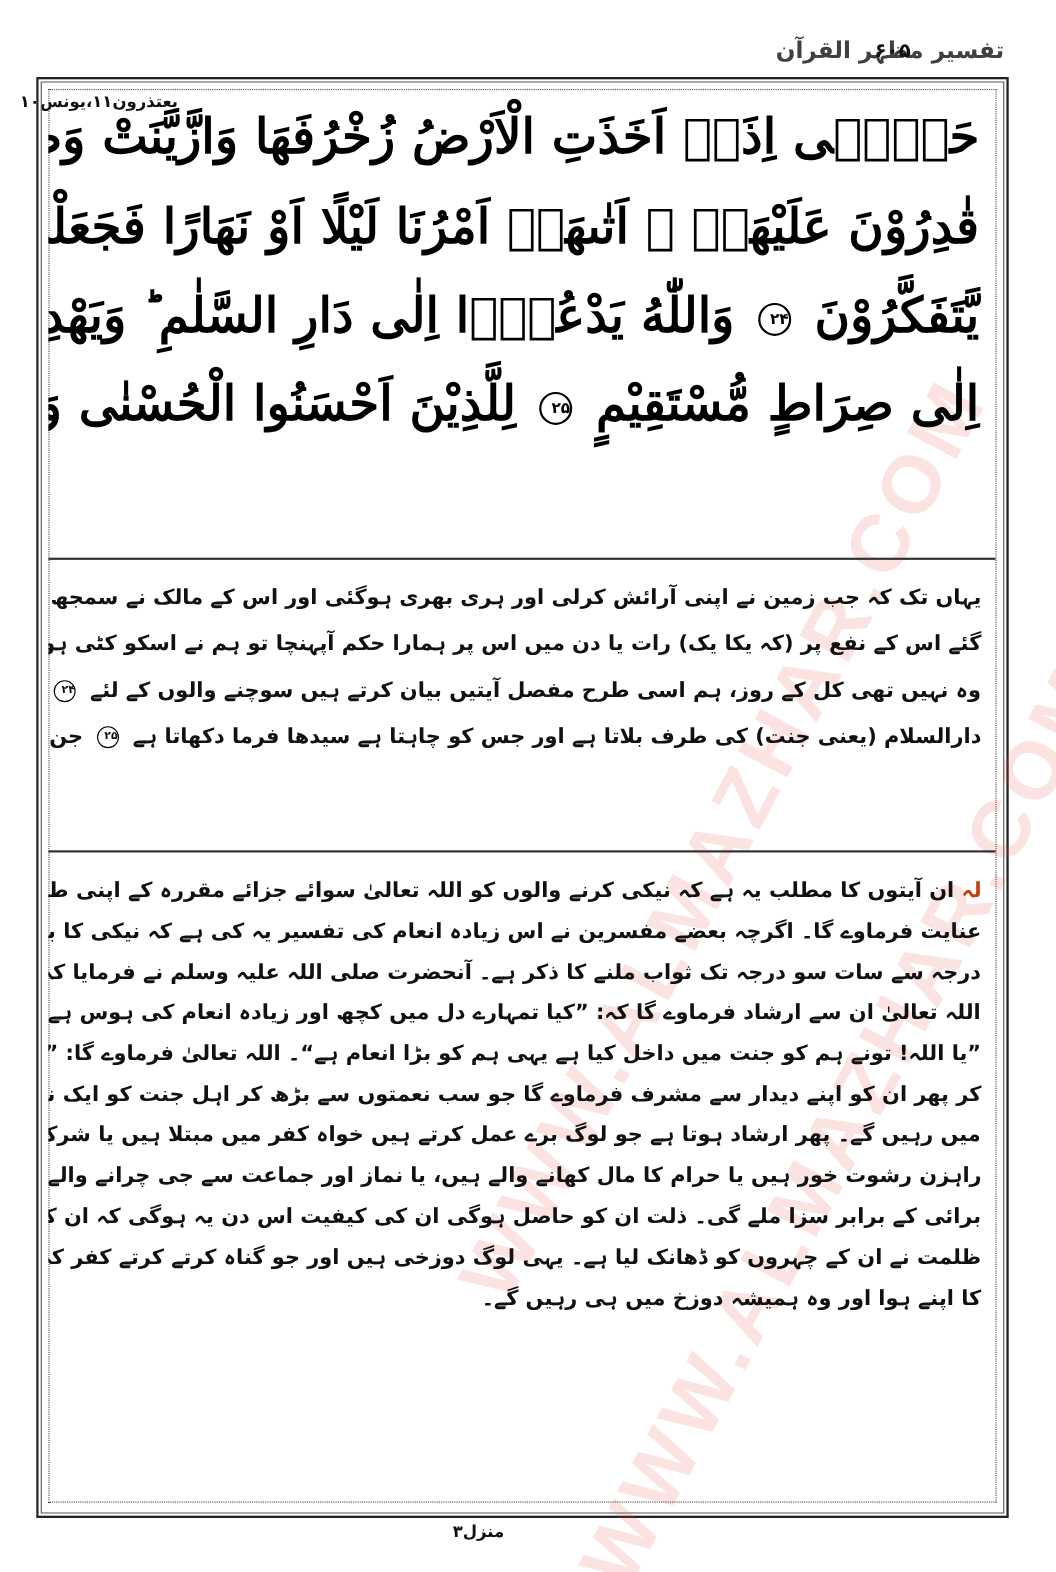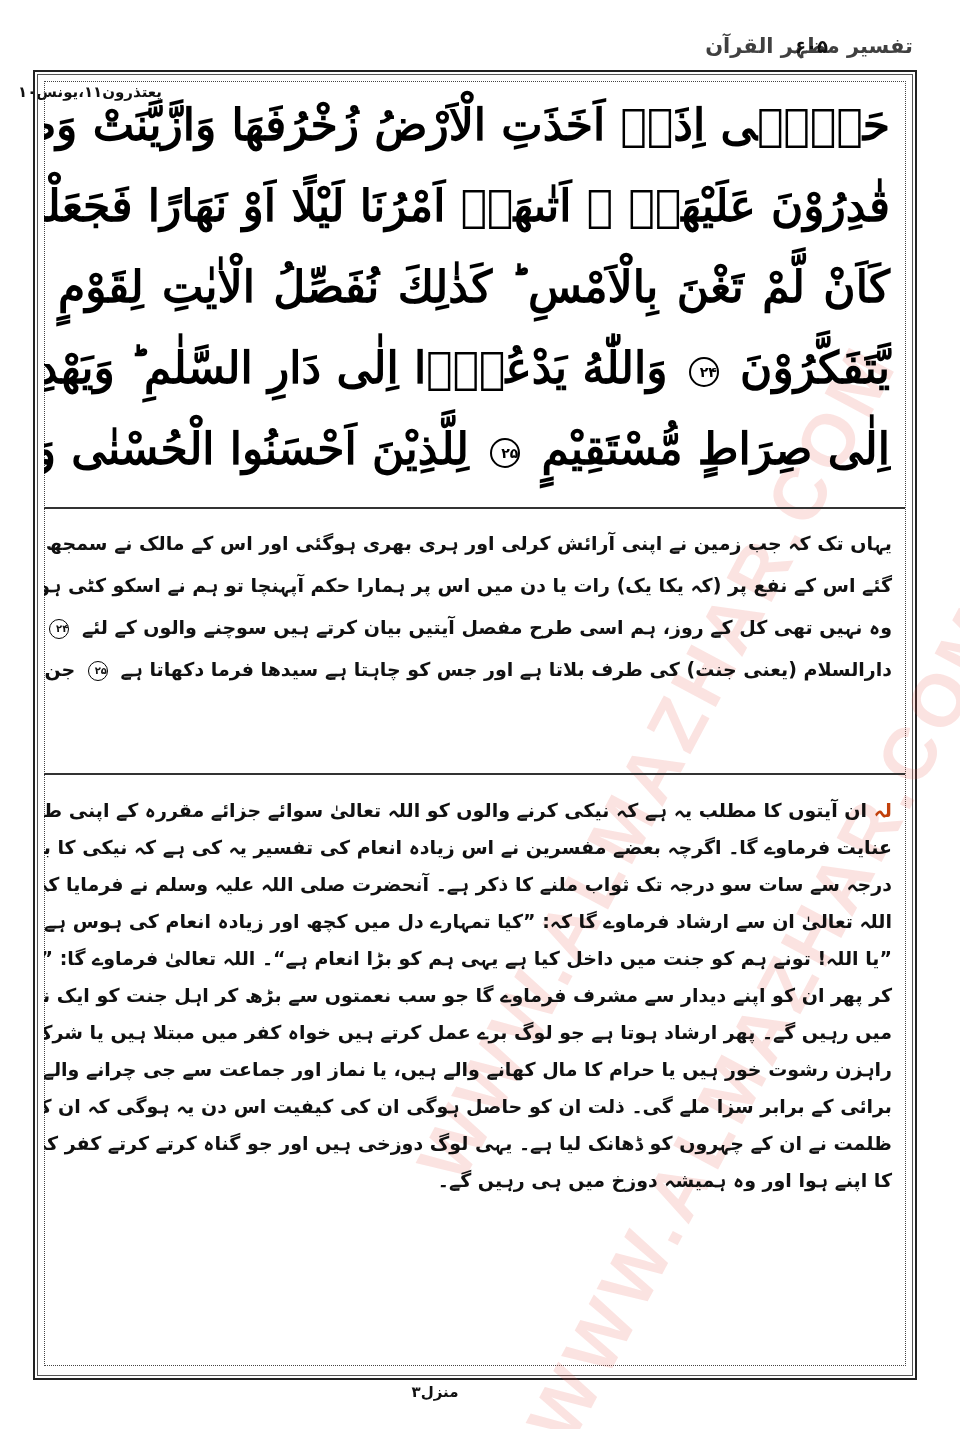--- a/index.html
+++ b/index.html
@@ -44,21 +44,20 @@
 
 <div class="frame-outer"></div>
 <div class="frame-inner"></div>
 
 <div class="watermark">WWW.ALMAZHAR.COM</div>
 <div class="watermark w2">WWW.ALMAZHAR.COM</div>
 
 <div class="quran">
   <div class="q-line">حَتّٰۤى اِذَاۤ اَخَذَتِ الْاَرْضُ زُخْرُفَهَا وَازَّيَّنَتْ وَظَنَّ اَهْلُهَاۤ اَنَّهُمْ</div>
   <div class="q-line">قٰدِرُوْنَ عَلَيْهَاۤ ۙ اَتٰىهَاۤ اَمْرُنَا لَيْلًا اَوْ نَهَارًا فَجَعَلْنٰهَا حَصِيْدًا</div>
-  <div class="q-line">كَاَنْ لَّمْ تَغْنَ بِالْاَمْسِ ؕ كَذٰلِكَ نُفَصِّلُ الْاٰيٰتِ لِقَوْمٍ</div>
   <div class="q-line">
     <span>يَّتَفَكَّرُوْنَ</span>
     <span class="ayah-num">۲۴</span>
     <span>وَاللّٰهُ يَدْعُوْۤا اِلٰى دَارِ السَّلٰمِ ؕ وَيَهْدِىْ مَنْ يَّشَآءُ</span>
   </div>
   <div class="q-line">
     <span>اِلٰى صِرَاطٍ مُّسْتَقِيْمٍ</span>
     <span class="ayah-num">۲۵</span>
     <span>لِلَّذِيْنَ اَحْسَنُوا الْحُسْنٰى وَزِيَادَةٌ ؕ</span>
   </div>

